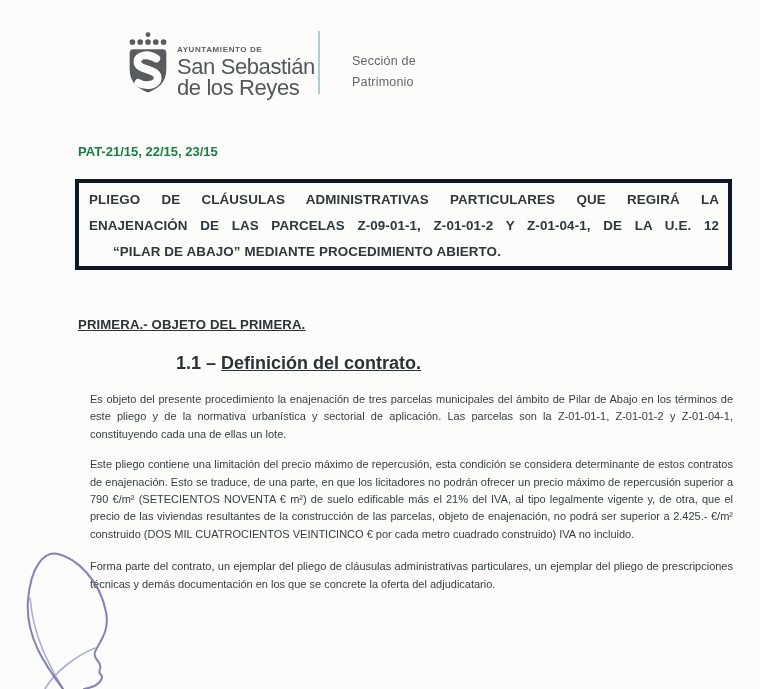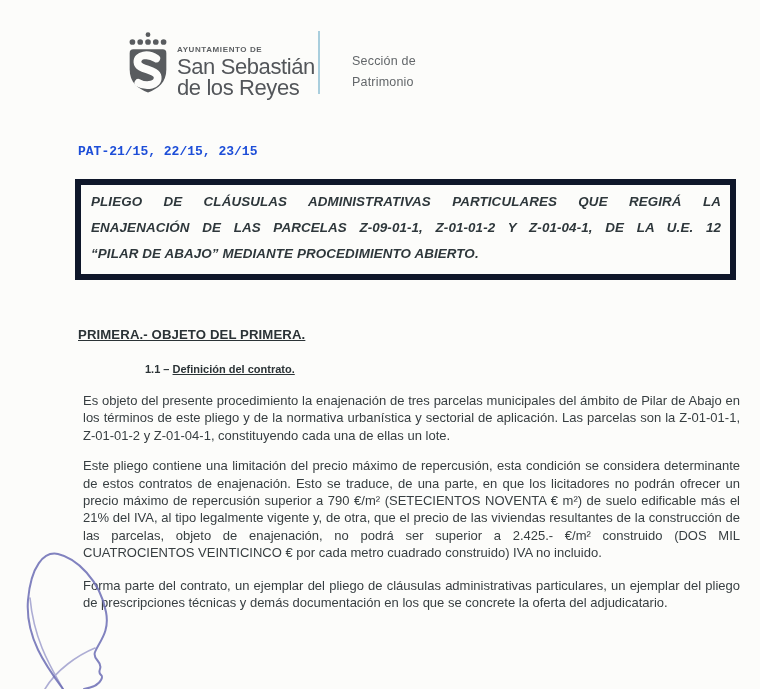--- a/index.html
+++ b/index.html
@@ -14,42 +14,42 @@
   .crest { position:absolute; left:126px; top:30px; }
   .logo-text { position:absolute; left:177px; top:45px; color:#54575a; }
   .org-supertitle { font-size:8px; font-weight:bold; letter-spacing:0.6px; color:#5d6063; margin-bottom:2px; }
   .org-name { font-size:22px; line-height:21px; letter-spacing:-0.4px; color:#53565a; }
   .header-divider { position:absolute; left:318px; top:31px; width:2px; height:63px; background:#a9cedd; }
   .department { position:absolute; left:352px; top:51px; font-size:12.5px; font-weight:500;
                 color:#63676a; line-height:21px; white-space:pre-line; letter-spacing:0.2px; }
 
   
   .main { position:absolute; left:78px; top:144px; width:667px; }
-  .reference { font-size:13px; font-weight:bold; color:#1d4ed8;font-family:Liberation Mono, monospace; }
+  .reference { font-size:13px; font-weight:bold; color:#15803d; }
 
   .title-box {
     margin:20px 0 0 -3px; width:630px;
-    border:6px solid #0f172a; padding:4px 9px 7px 10px;font-style:italic;
+    border:4px solid #0f172a; padding:4px 9px 1px 10px;
   }
   .box-line {
     font-size:13.4px; font-weight:bold; color:#2e373b; line-height:26px;
     letter-spacing:0.1px; text-align:justify; text-align-last:justify;
     white-space:nowrap; overflow:hidden;
   }
-  .box-line.last { text-align-last:left; }
+  .box-line.last { text-align-last:left;margin-left:24px; }
 
   .section-heading {
     margin-top:47px; font-size:13.2px; font-weight:bold; color:#2b3336;
     text-decoration:underline; letter-spacing:0.1px;
   }
-  .subsection-heading { margin-top:21px; margin-left:67px; font-size:11px; font-weight:bold; color:#2b3336; }
+  .subsection-heading { margin-top:21px; margin-left:98px; font-size:18px; font-weight:bold; color:#2b3336; }
   .subsection-heading .u { text-decoration:underline; }
 
   .para {
-    margin:5px; margin-top:17px; font-size:13px; line-height:17.4px;
+    margin:12px; margin-top:17px; font-size:11px; line-height:17.4px;
     text-align:justify; color:#373e41;
   }
   .para + .para { margin-top:12px; }
   .para.gap { margin-top:13px; }
 
   .pen-svg { position:absolute; left:0; top:0; pointer-events:none; }
 </style>
 </head>
 <body>
 

